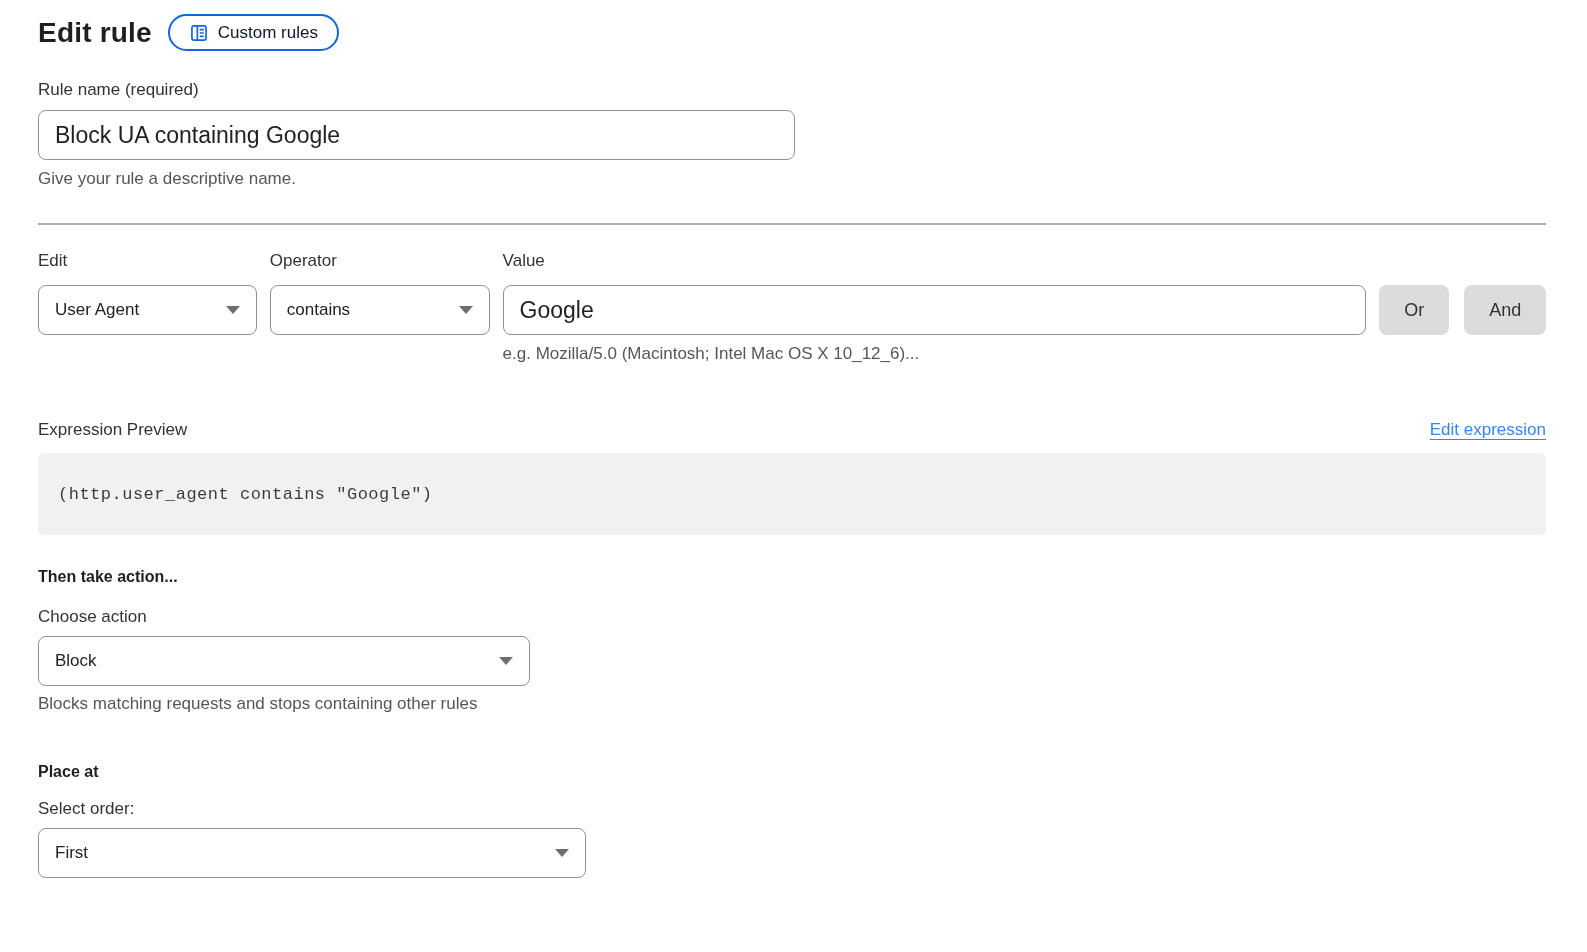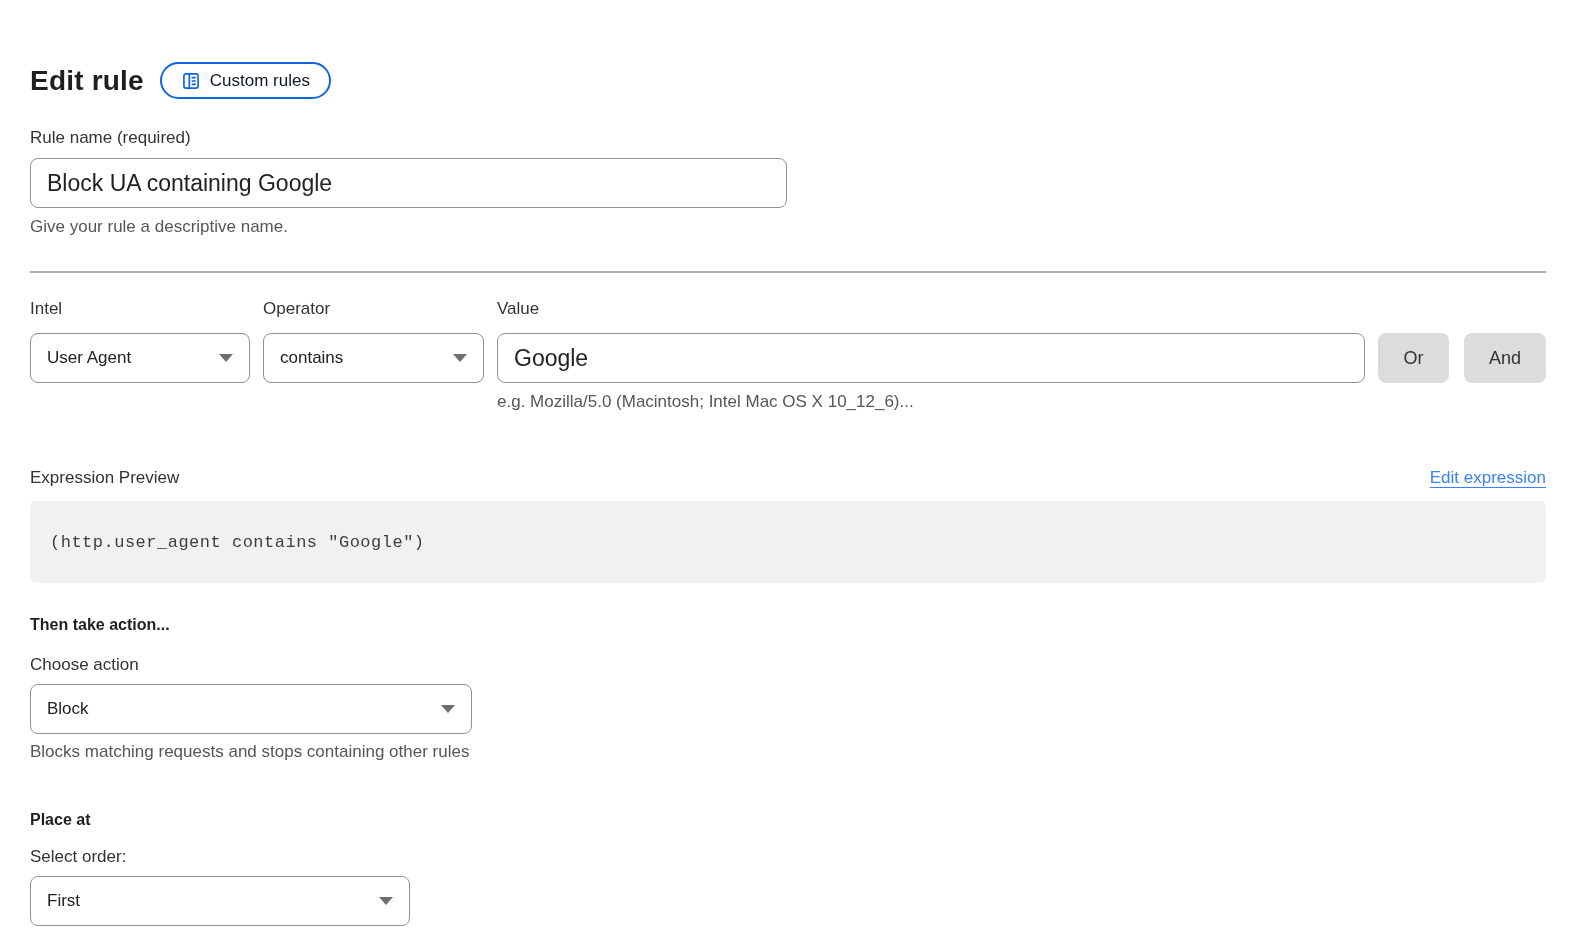--- a/index.html
+++ b/index.html
@@ -2,21 +2,21 @@
 <html><head>
 <meta charset="utf-8">
 <style>
   * { margin: 0; padding: 0; box-sizing: border-box; }
   html, body { background: #ffffff; }
   body {
     width: 1587px; height: 952px;
     font-family: "Liberation Sans", "DejaVu Sans", sans-serif;
     color: #222; overflow: hidden;
   }
-  .container { padding: 14px 41px 0 30px; margin-top: 48px; }
+  .container { padding: 14px 41px 0 38px; }
 
   
   .header-row { display: flex; align-items: center; gap: 16px; }
   .page-title { font-size: 28px; font-weight: bold; color: #1f1f1f; letter-spacing: 0.2px; }
   .pill-btn {
     display: inline-flex; align-items: center; gap: 9px;
     height: 37px; padding: 0 19px;
     border: 2px solid #1266dd; border-radius: 19px;
     color: #0f172a; font-size: 17px; background: #fff; cursor: pointer;
   }
@@ -75,27 +75,27 @@
     display: flex; align-items: center; padding: 0 20px;
   }
   .code-text {
     font-family: "Liberation Mono", "DejaVu Sans Mono", monospace;
     font-size: 17px; color: #3d3d3d; letter-spacing: 0.5px;
   }
 
   
   .action-heading { margin-top: 33px; }
   .action-label { margin-top: 21px; }
-  .action-select { margin-top: 9px; width: 442px; }
+  .action-select { margin-top: 9px; width: 492px; }
   .action-help { margin-top: 8px; }
 
   
   .place-heading { margin-top: 49px; }
   .place-label { margin-top: 18px; }
-  .place-select { margin-top: 9px; width: 380px; }
+  .place-select { margin-top: 9px; width: 548px; }
 </style>
 </head>
 <body>
 
 <div class="container">
 
   <div class="header-row">
     <div class="page-title">Edit rule</div>
     <button class="pill-btn">
       <span>
@@ -114,21 +114,21 @@
   <div class="field-label rule-name-label">Rule name (required)</div>
   <div class="text-input rule-name-input">
     <input type="text" value="Block UA containing Google" style="">
   </div>
   <div class="help-text rule-name-help">Give your rule a descriptive name.</div>
 
   <hr class="divider">
 
   <div class="builder-row">
     <div class="col col-field">
-      <div class="col-label field-label">Intel</div>
+      <div class="col-label field-label">Edit</div>
       <div class="select-box">
         <span>User Agent</span>
         <span class="caret"></span>
       </div>
     </div>
 
     <div class="col col-operator">
       <div class="col-label field-label">Operator</div>
       <div class="select-box">
         <span>contains</span>

